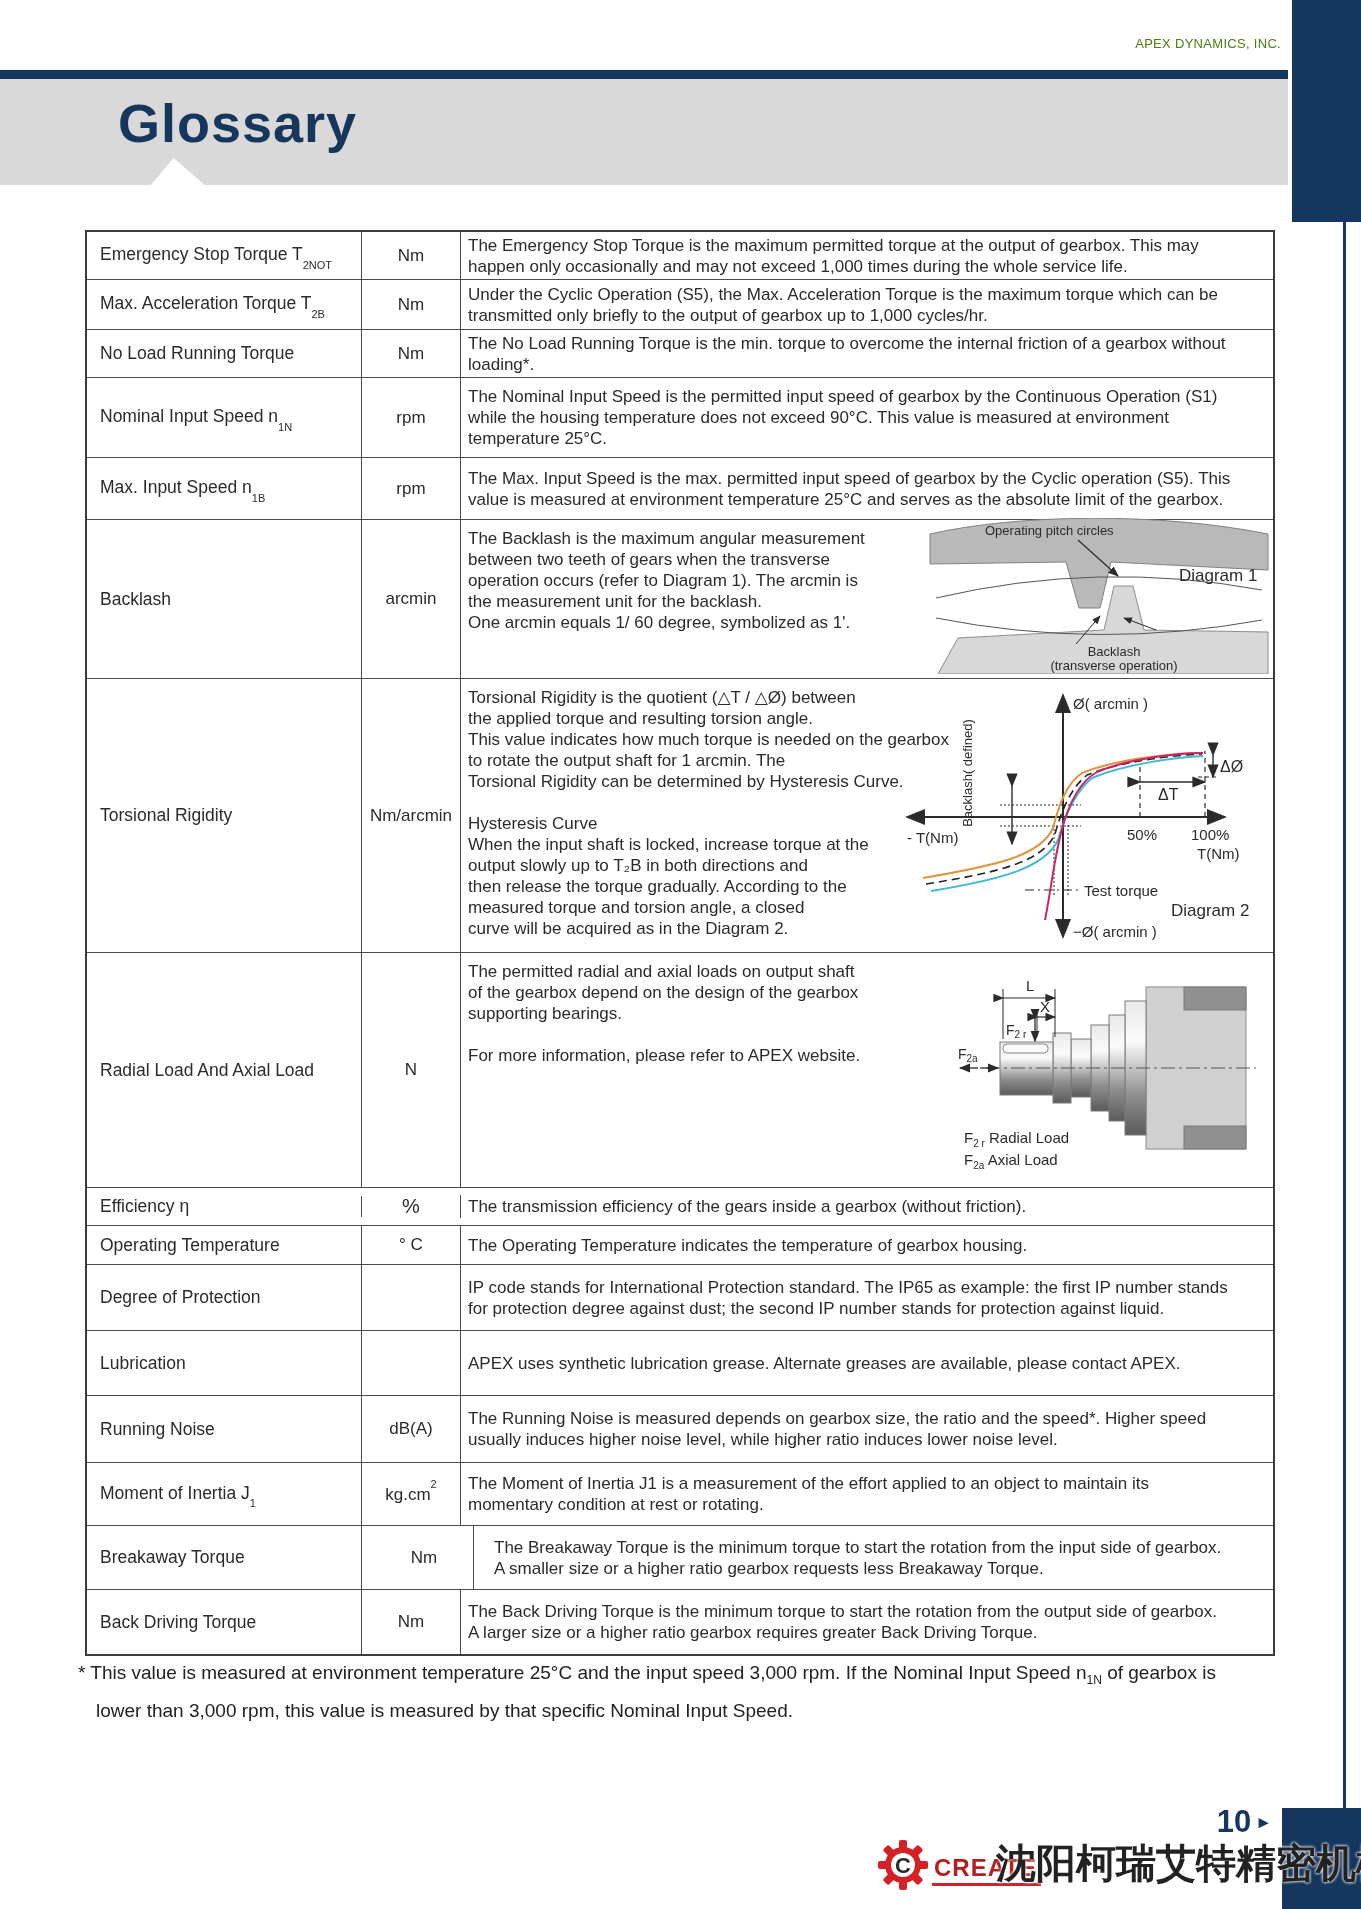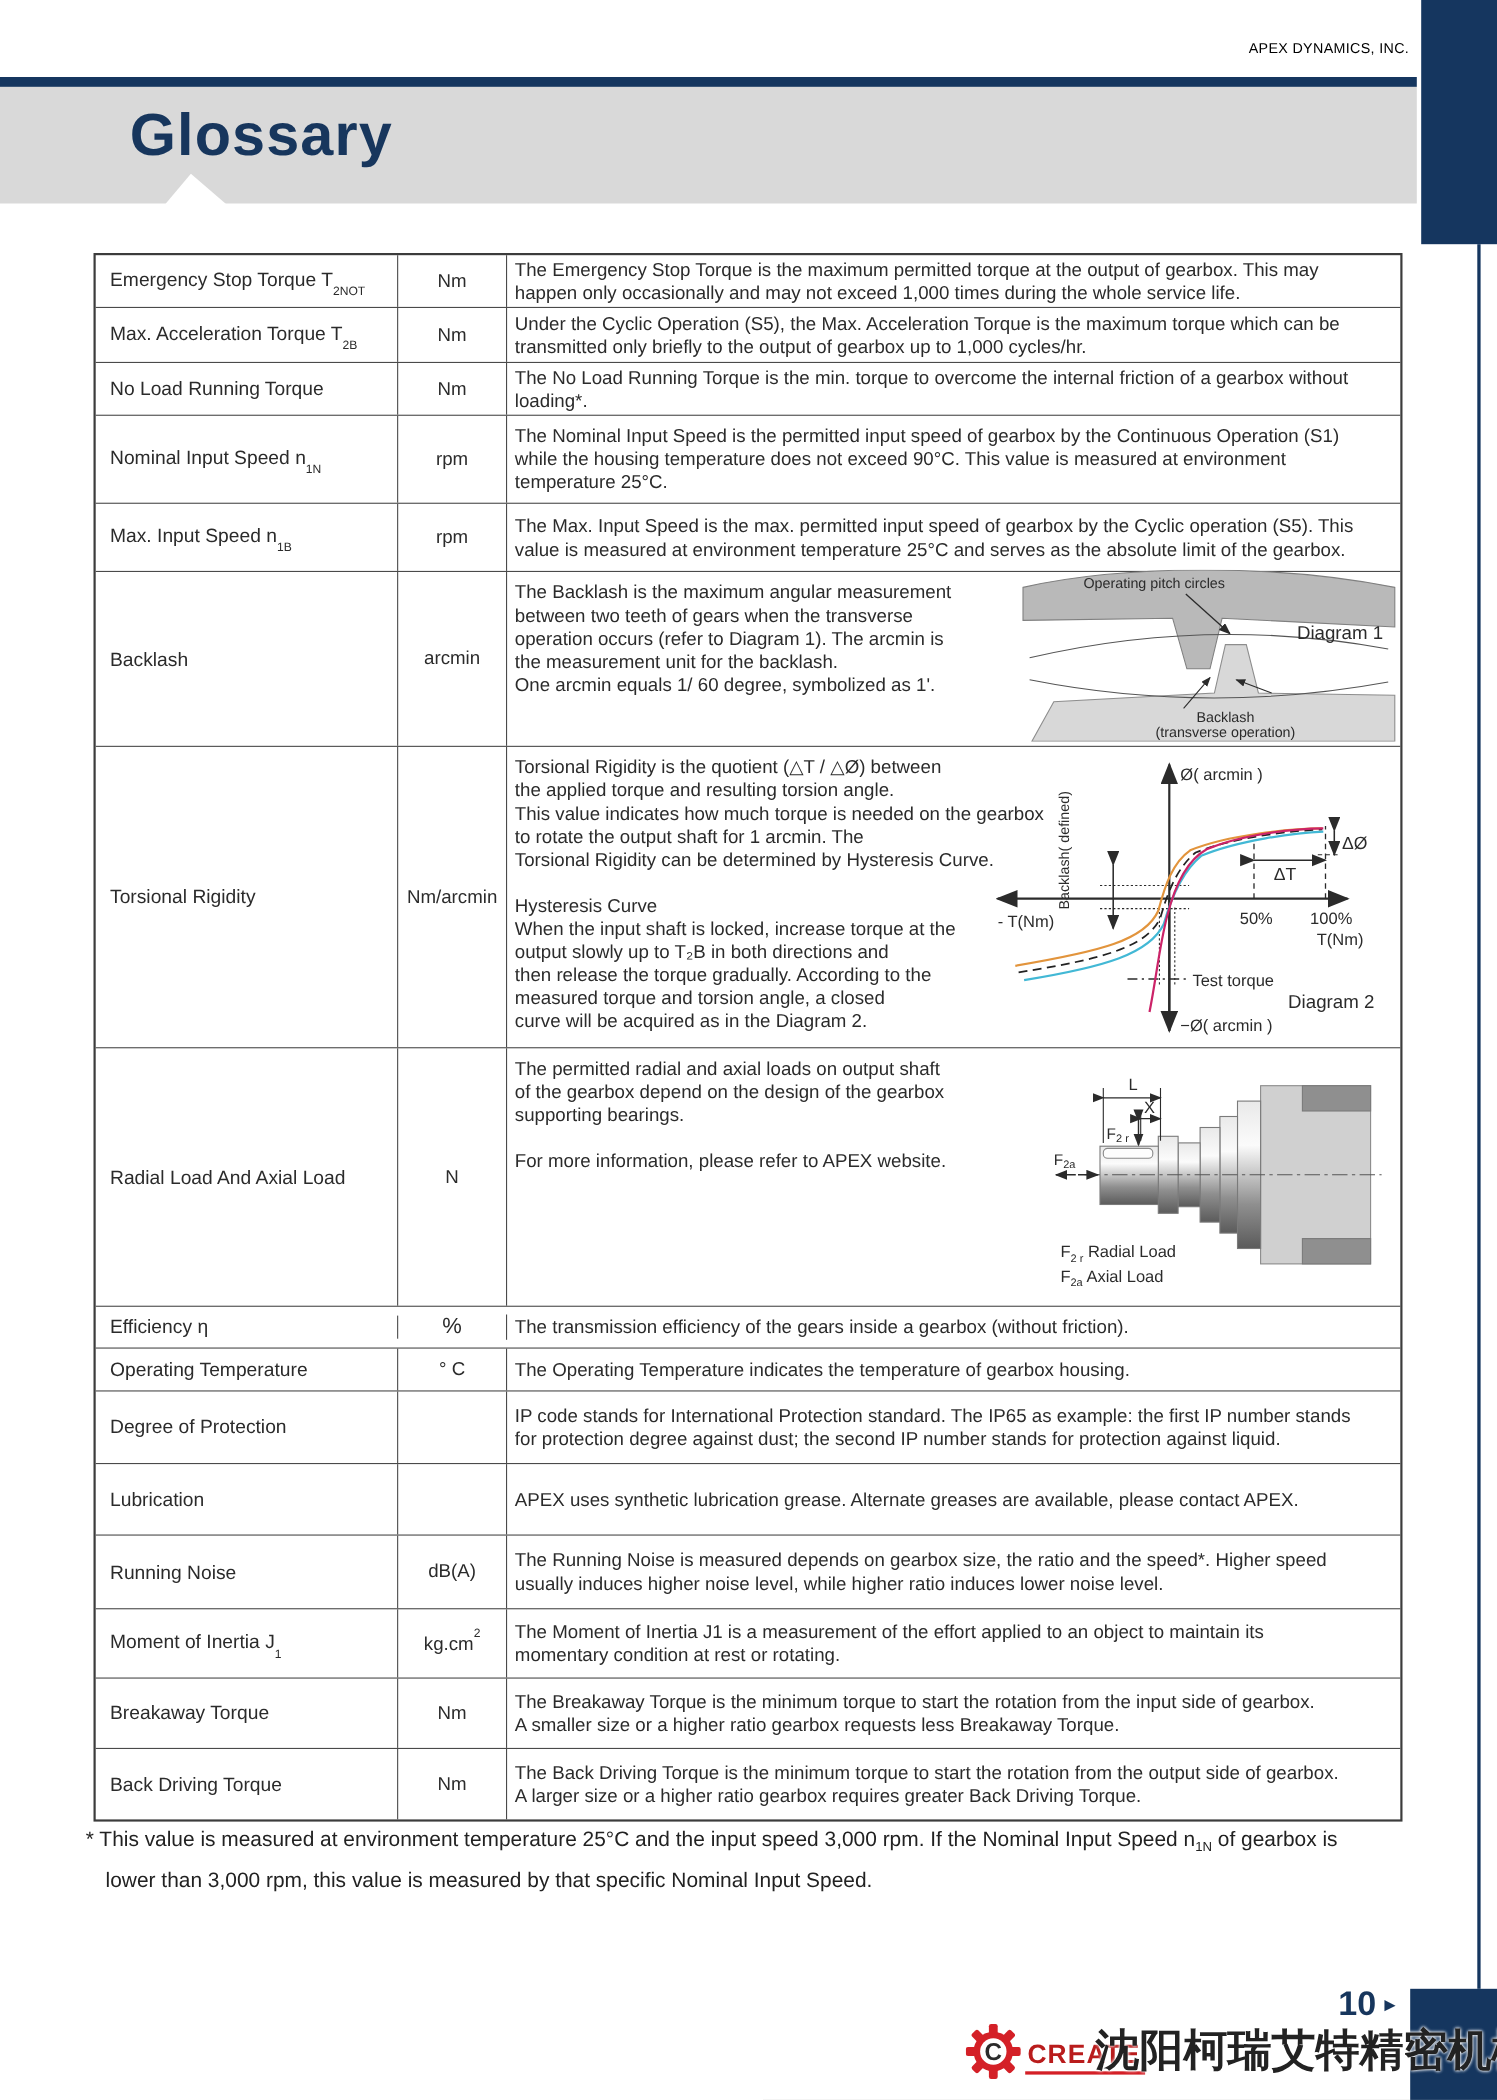--- a/index.html
+++ b/index.html
@@ -2,21 +2,21 @@
 <html><head>
 <meta charset="utf-8">
 <style>
   * { margin:0; padding:0; box-sizing:border-box; }
   body { background:#888; font-family:"Liberation Sans","DejaVu Sans",sans-serif; }
   #page {
     position:relative; width:1361px; height:1909px; background:#fff;
     overflow:hidden; margin:0 auto; color:#2b2b2b;
   }
   
-  .company-name { position:absolute; top:36px; right:80px; font-size:13px; color:#000000; letter-spacing:.3px; }
+  .company-name { position:absolute; top:36px; right:80px; font-size:13px; color:#4d7c0f; letter-spacing:.3px; }
   .top-bar  { position:absolute; left:0; top:70px; width:1288px; height:9px; background:#15365f; }
   .corner-block { position:absolute; left:1292px; top:0; width:69px; height:222px; background:#15365f; }
   .gray-band { position:absolute; left:0; top:79px; width:1288px; height:106px; background:#d9d9d9; }
   .page-title { position:absolute; left:118px; top:92px; font-size:54px; font-weight:bold; color:#17365d; letter-spacing:1px; }
   .band-notch { position:absolute; left:150px; top:158px; width:56px; height:28px; background:#fff;
                 clip-path:polygon(42% 0, 0 100%, 100% 100%); }
   .right-line { position:absolute; left:1343px; top:222px; width:3px; height:1586px; background:#15365f; }
 
   
   #glossary-table { position:absolute; left:85px; top:230px; width:1190px; border:2px solid #3c3c3c; background:#fff; }
@@ -256,21 +256,21 @@
       </div>
       <div class="cell c-unit">
         <span><span class="unit-main">kg.cm</span><sup class="unit-sup">2</sup></span>
       </div>
       <div class="cell c-desc">
         <div class="desc">The Moment of Inertia J1 is a measurement of the effort applied to an object to maintain its
 momentary condition at rest or rotating.</div>
       </div>
     </div>
 
-    <div class="row" style="height: 64px;">
+    <div class="row" style="height: 64px; gap: 13px;">
       <div class="cell c-term">
         <span><span class="term-main">Breakaway Torque</span></span>
       </div>
       <div class="cell c-unit">
         <span><span class="unit-main">Nm</span></span>
       </div>
       <div class="cell c-desc">
         <div class="desc">The Breakaway Torque is the minimum torque to start the rotation from the input side of gearbox.
 A smaller size or a higher ratio gearbox requests less Breakaway Torque.</div>
       </div>

